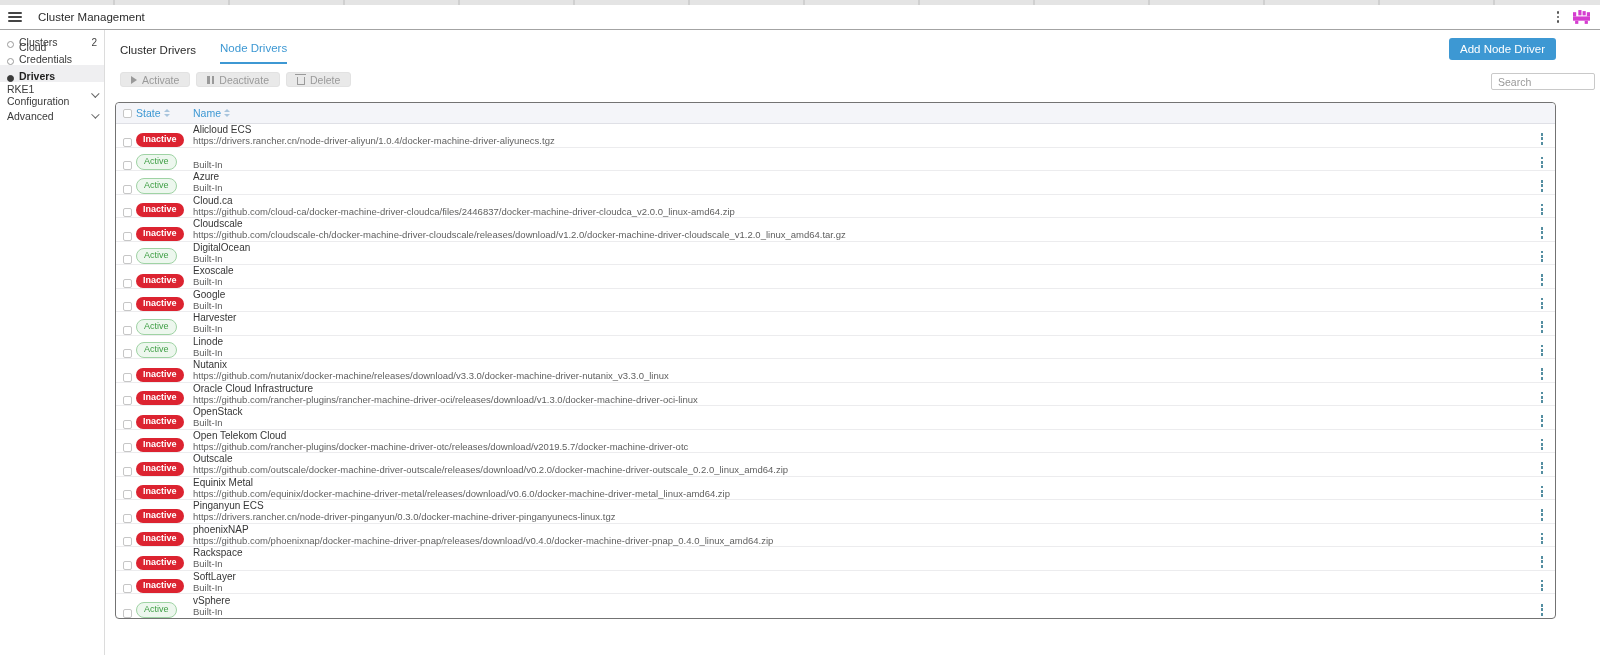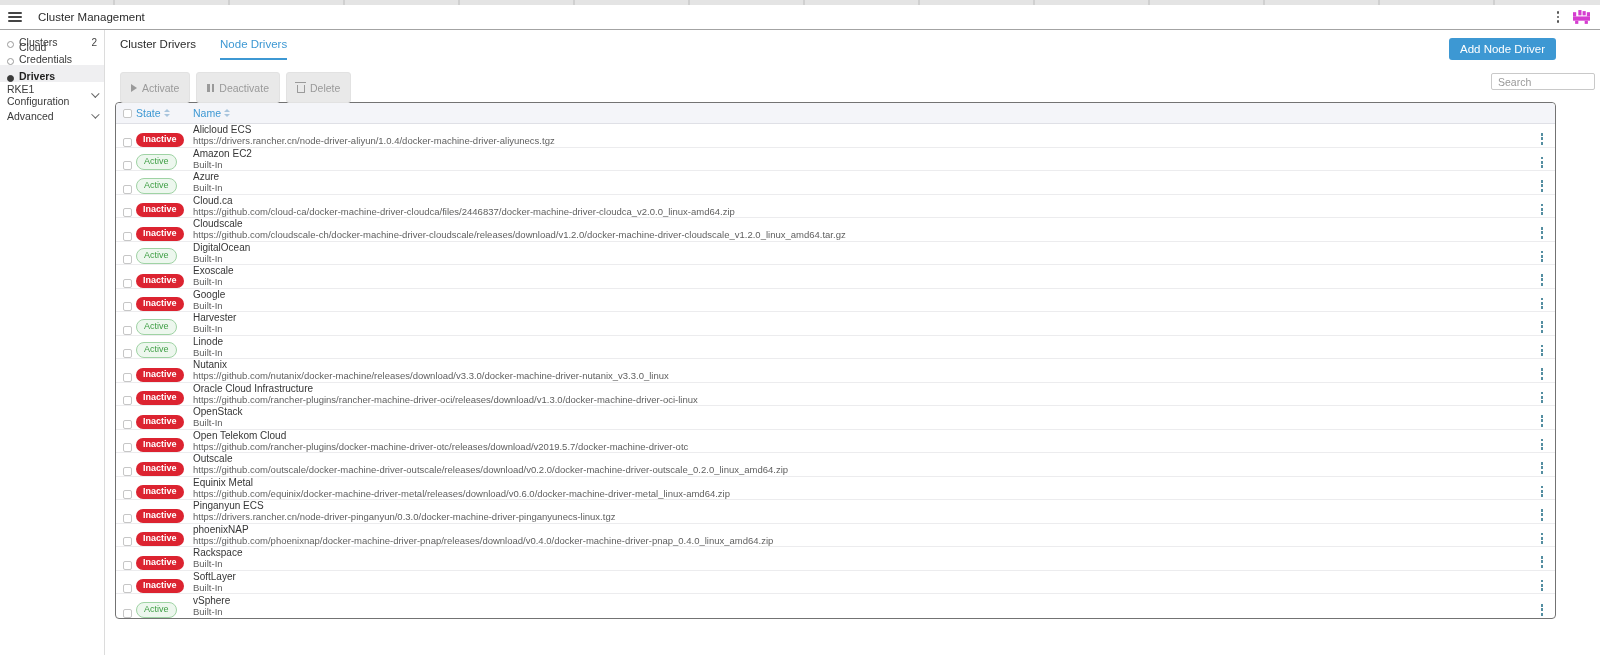--- a/index.html
+++ b/index.html
@@ -27,29 +27,29 @@
   .side-item { height:17px; display:flex; align-items:flex-end; padding:0 7px; font-size:10.5px; color:#3a3a3a; cursor:pointer; position:relative; }
   .side-item.selected { background:#efeff1; font-weight:bold; color:#222; }
   .dot-icon { width:7px; height:7px; border:1.5px solid #9a9a9a; border-radius:50%; margin-right:5px; flex:none; }
   .side-item.selected .dot-icon { border-color:#3a3a3a; background:#3a3a3a; }
   .side-count { margin-left:auto; font-size:10px; color:#444; }
   .side-group { height:17px; display:flex; align-items:center; padding:0 7px; font-size:10.5px; color:#3a3a3a; cursor:pointer; margin-top:4px; }
   .chev { margin-left:auto; width:6px; height:6px; border-right:1.3px solid #666; border-bottom:1.3px solid #666; transform:rotate(45deg) translateY(-2px); }
 
   
   .main { flex:1; padding:8px 44px 0 10px; position:relative; }
-  .tabs-row { display:flex; align-items:flex-start; margin-left:5px; height:26px; position:relative; }
+  .tabs-row { display:flex; align-items:flex-end; margin-left:5px; height:26px; position:relative; }
   .tab { font-size:11.5px; color:#2b2b2b; margin-right:24px; padding-bottom:8px; cursor:pointer; }
   .tab.active { color:#3d98d3; border-bottom:2px solid #3d98d3; }
   .add-btn { position:absolute; right:0; top:0; background:#3d98d3; color:#fff; border:none;
     font-size:11.5px; padding:5px 11px; border-radius:3px; cursor:pointer; font-family:inherit; }
 
   .toolbar { display:flex; gap:6px; margin:8px 0 0 5px; position:relative; height:19px; }
   .tb-btn { background:#e9e9e9; border:1px solid #e2e2e2; border-radius:3px; color:#9a9a9a;
-    font-size:10.5px; padding:0 10px; height:31px; display:flex; align-items:center; gap:5px; cursor:default; font-family:inherit; }
+    font-size:10.5px; padding:0 10px; height:15px; display:flex; align-items:center; gap:5px; cursor:default; font-family:inherit; }
   .play-ic { width:0; height:0; border-left:6px solid #9a9a9a; border-top:4px solid transparent; border-bottom:4px solid transparent; }
   .pause-ic { display:flex; gap:2px; }
   .pause-ic i { width:2.5px; height:8px; background:#9a9a9a; display:block; }
   .trash-ic { width:8px; height:8px; position:relative; border:1.2px solid #9a9a9a; border-top:none; border-radius:0 0 1px 1px; margin-top:2px; }
   .trash-ic:before { content:""; position:absolute; left:-2.5px; top:-3px; width:11px; height:1.5px; background:#9a9a9a; }
   .search-box { position:absolute; right:-39px; top:1px; width:104px; height:17px; border:1px solid #c9c9c9; border-radius:2px;
     font-size:10.5px; padding:0 6px; color:#555; font-family:inherit; outline:none; }
   .search-box::placeholder { color:#999; }
 
   
@@ -201,21 +201,20 @@
               </span>
             </span>
   </div>
 
   <div class="trow">
     <span class="col-chk">
               <span class="chk"></span>
             </span>
     <span class="col-state"><span class="badge active">Active</span></span>
     <span class="col-name">
-      <div class="nm">Amazon EC2</div>
       <div class="dt">Built-In</div>
     </span>
     <span class="col-menu">
               <span class="kebab">
                 <i></i>
                 <i></i>
                 <i></i>
               </span>
             </span>
   </div>

